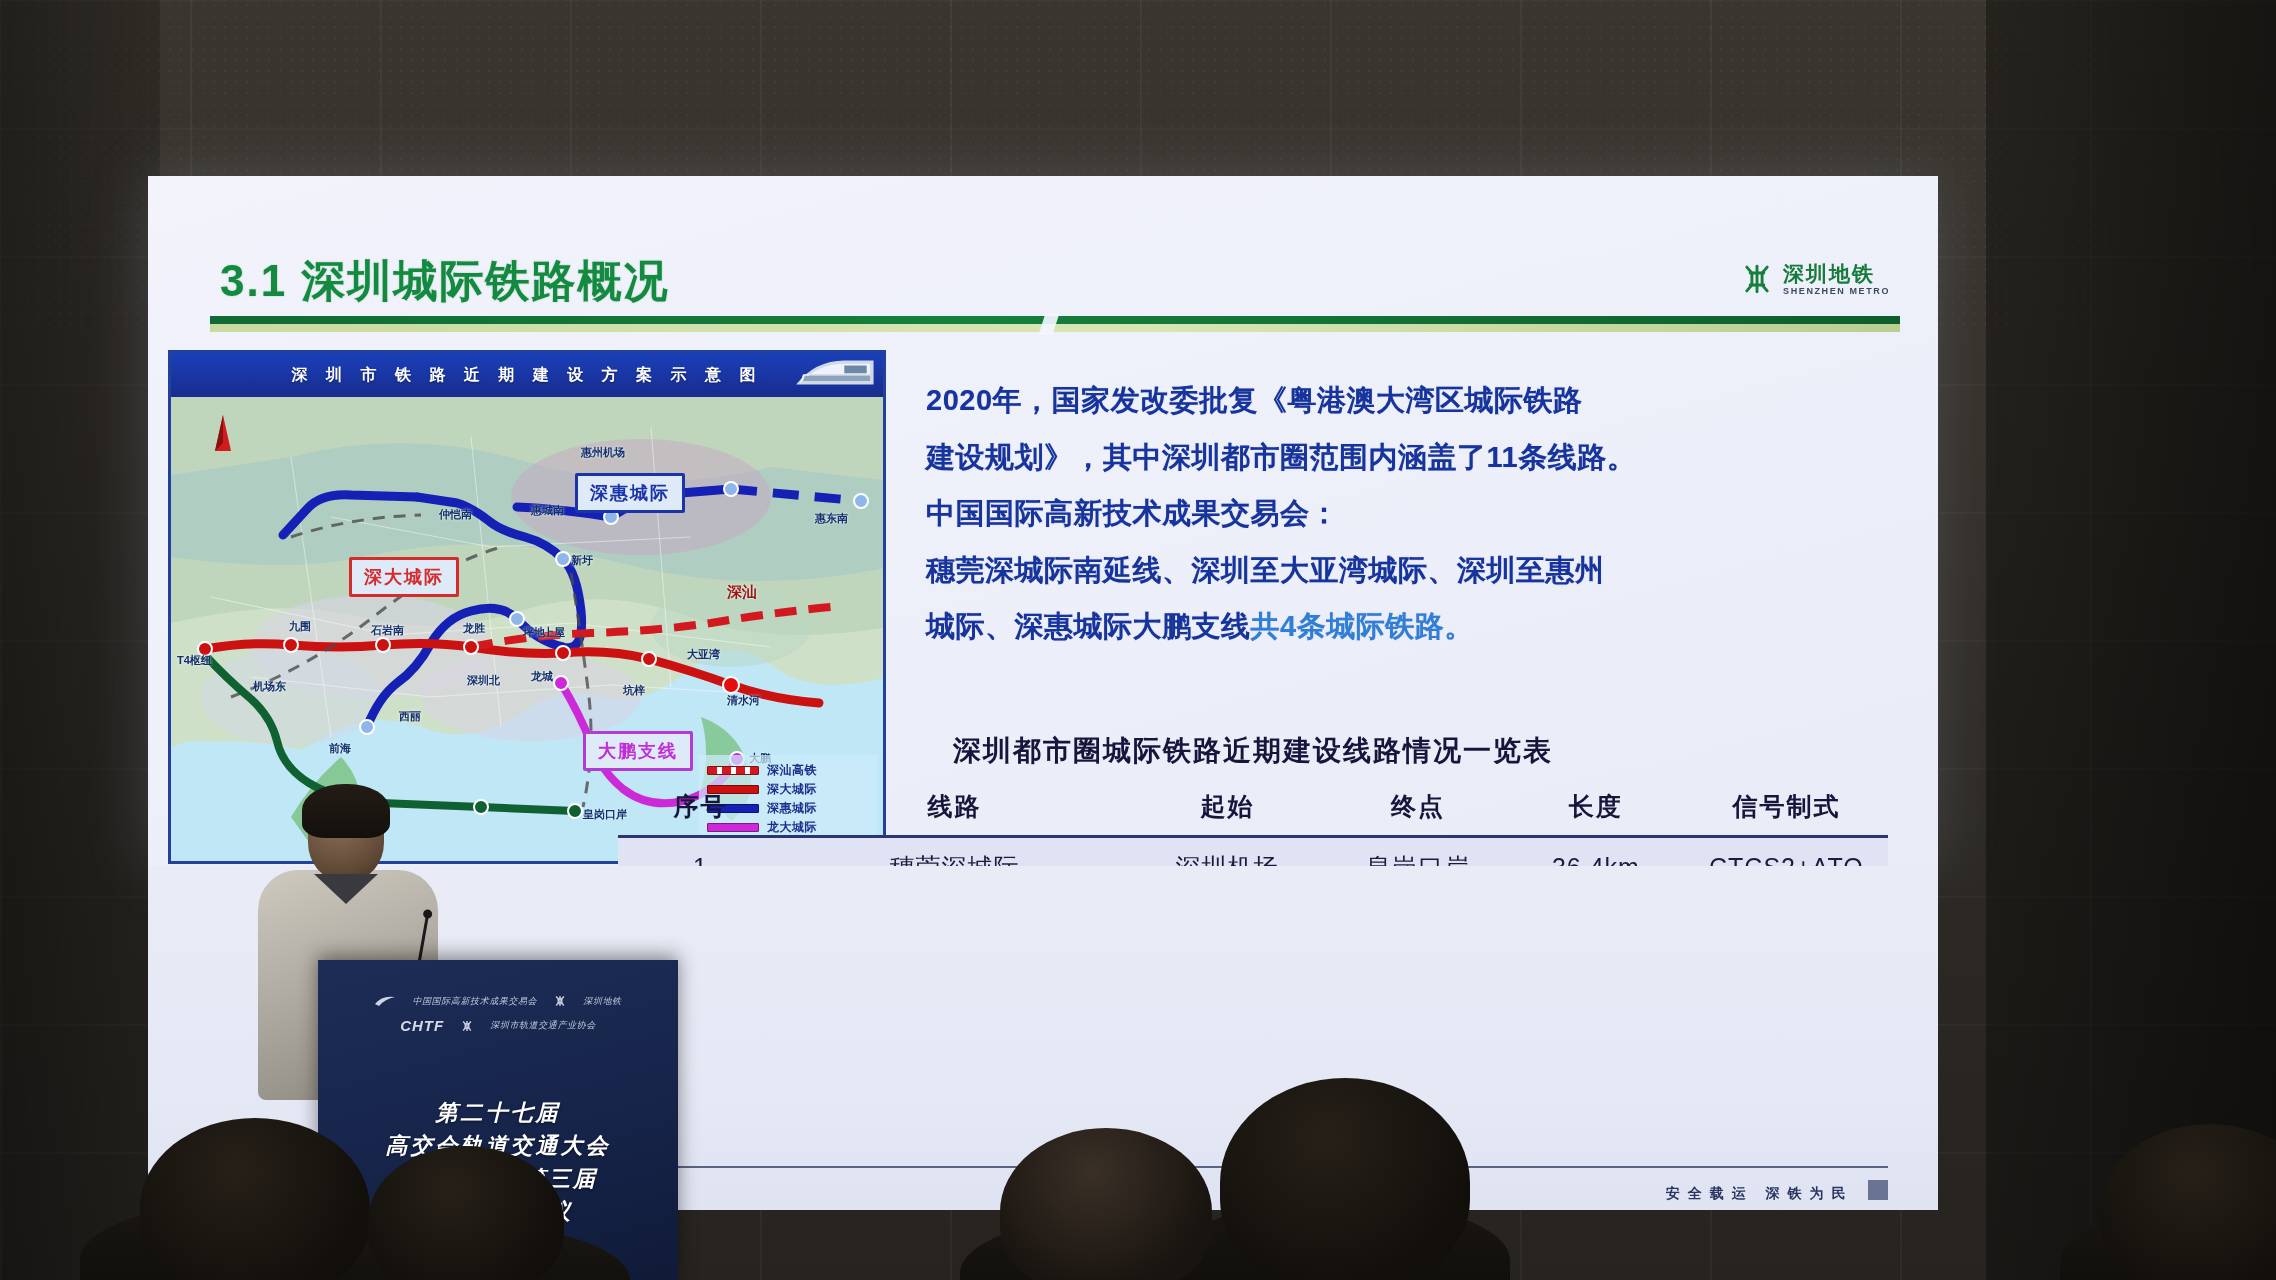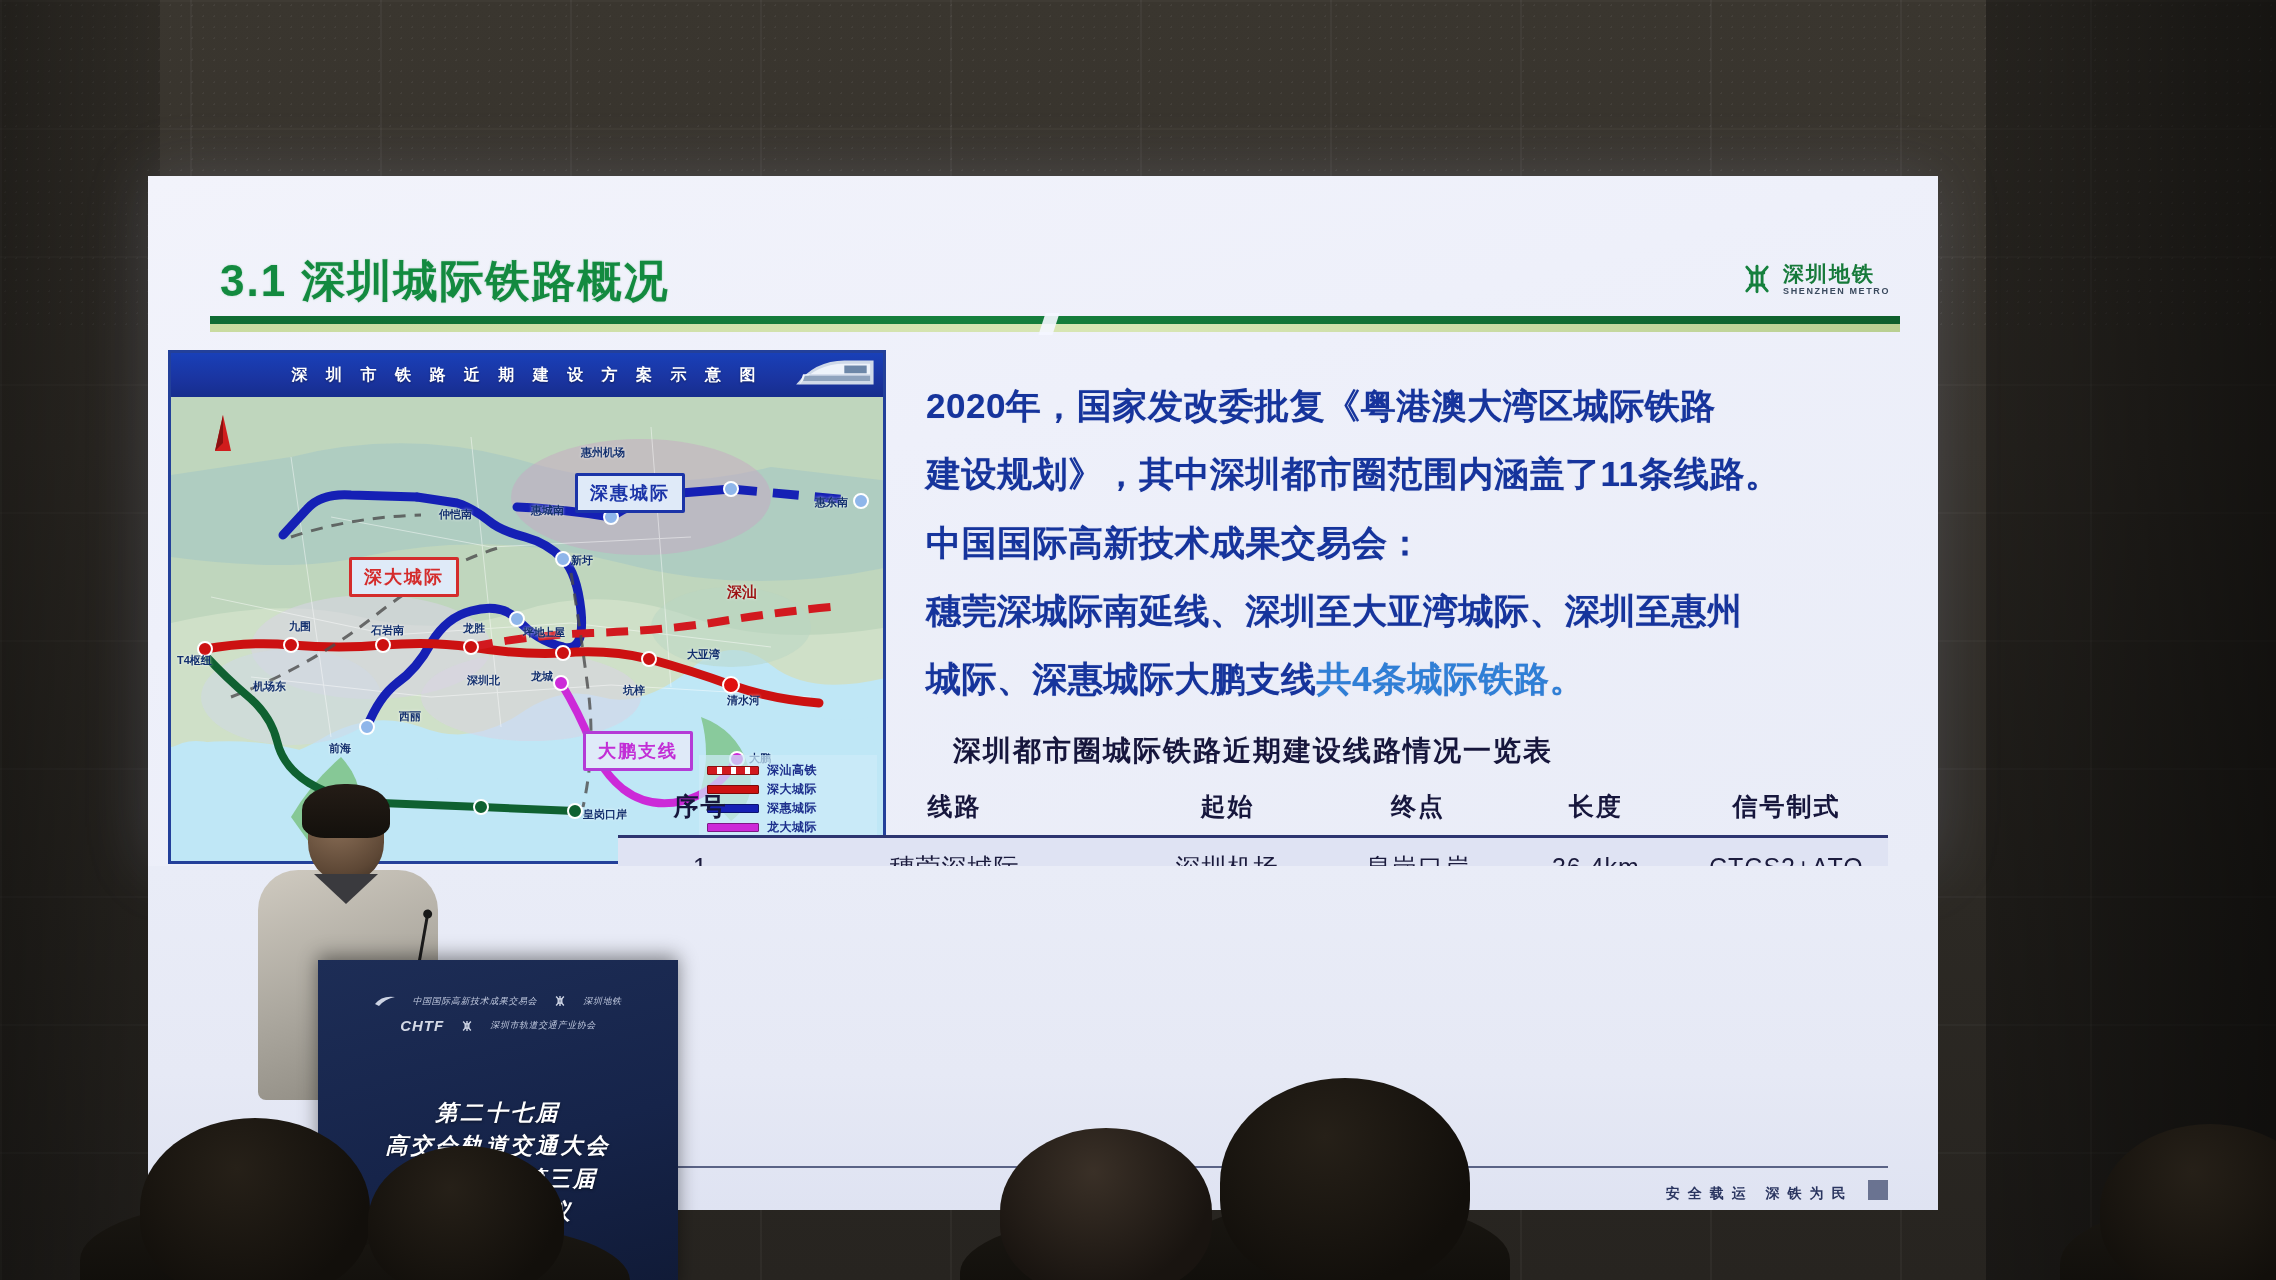--- a/index.html
+++ b/index.html
@@ -152,21 +152,21 @@
     color: #13306e; white-space: nowrap;
     text-shadow: 0 0 3px rgba(255,255,255,.85);
   }
   .mlabel.red { color:#9c1414; }
 
   
   .copy {
     position: absolute; left: 778px; top: 196px; width: 960px;
   }
   .copy p {
-    font-size: 35px; font-weight: 700; color: #16349c;
+    font-size: 29px; font-weight: 700; color: #16349c;
     line-height: 1.95; letter-spacing: .5px;
     text-shadow: 0 0 1px rgba(22,52,156,.3);
   }
   .hl { color: #2f7fd6; }
 
   
   .tbl-wrap {
     position: absolute; left: 470px; top: 556px; width: 1270px;
   }
   .tbl-caption {
@@ -416,21 +416,21 @@
           <div class="mlabel" style="left:296px;top:276px;">深圳北</div>
           <div class="mlabel" style="left:228px;top:312px;">西丽</div>
           <div class="mlabel" style="left:556px;top:296px;">清水河</div>
           <div class="mlabel" style="left:412px;top:410px;">皇岗口岸</div>
           <div class="mlabel" style="left:158px;top:344px;">前海</div>
           <div class="mlabel" style="left:352px;top:228px;">坪地</div>
           <div class="mlabel" style="left:400px;top:156px;">新圩</div>
           <div class="mlabel" style="left:268px;top:110px;">仲恺南</div>
           <div class="mlabel" style="left:360px;top:106px;">惠城南</div>
           <div class="mlabel" style="left:410px;top:48px;">惠州机场</div>
-          <div class="mlabel" style="left:644px;top:98px;">惠东南</div>
+          <div class="mlabel" style="left:644px;top:114px;">惠东南</div>
           <div class="mlabel red" style="left:556px;top:186px;font-size:15px;">深汕</div>
           <div class="mlabel" style="left:452px;top:286px;">坑梓</div>
           <div class="mlabel" style="left:516px;top:250px;">大亚湾</div>
           <div class="mlabel" style="left:360px;top:272px;">龙城</div>
           <div class="mlabel" style="left:578px;top:354px;">大鹏</div>
 
           
           <div class="callout blue" style="left:404px; top:76px;">深惠城际</div>
           <div class="callout red" style="left:178px; top:160px;">深大城际</div>
           <div class="callout purple" style="left:412px; top:334px;">大鹏支线</div>

